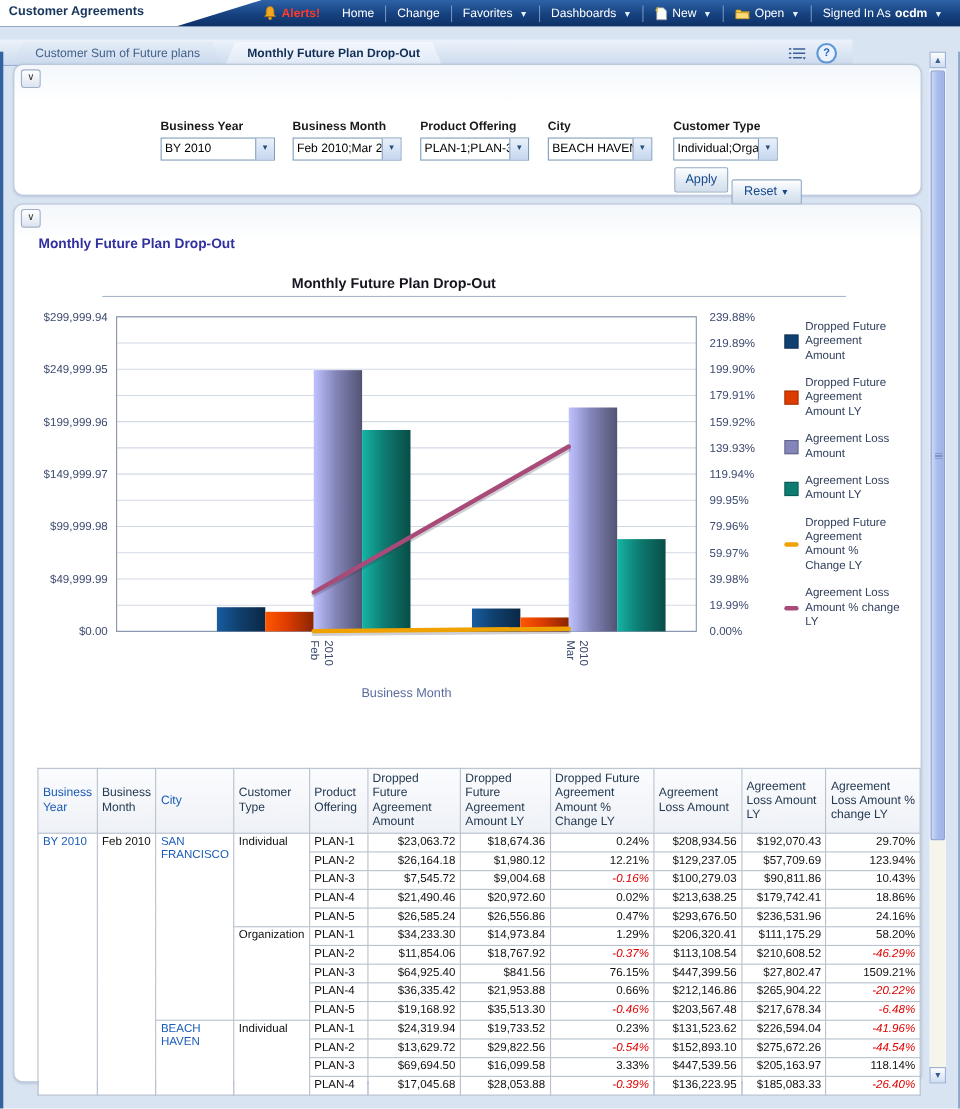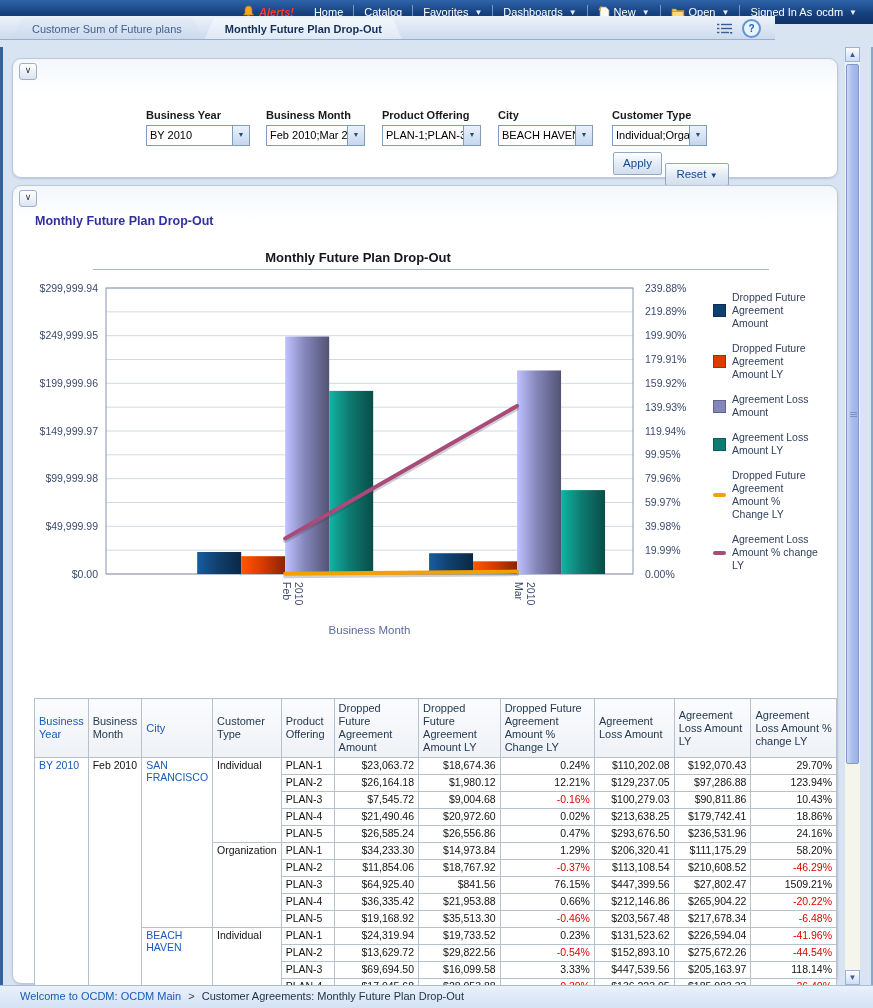--- a/index.html
+++ b/index.html
@@ -7,25 +7,25 @@
         font-family:"Liberation Sans","DejaVu Sans",sans-serif;background:#d9e4f2;}
   
   .topbar{position:absolute;left:0;top:0;width:873px;height:24px;
           background:linear-gradient(#2e63a8,#16417f 55%,#0e3166);}
   .brand-tab{position:absolute;left:0;top:0;width:238px;height:24px;background:#fff;
              clip-path:polygon(0 0,238px 0,160px 100%,0 100%);}
   .brand-tab span{display:block;padding:5px 0 0 8px;font-size:11.5px;font-weight:bold;color:#16355c;}
   .menu{position:absolute;right:6px;top:0;height:24px;display:flex;align-items:center;}
   .mi{display:flex;align-items:center;gap:4px;color:#fff;font-size:11px;padding:0 10px;height:15px;cursor:pointer;white-space:nowrap;}
   .sep{border-left:1px solid rgba(190,210,240,.55);}
-  .alerts{color:#ff3a2a;font-weight:bold;font-style:italic;}
+  .alerts{color:#ff3a2a;font-weight:bold;}
   .caret{font-size:8px;color:#e8eefb;margin-left:2px;}
-  .user{font-weight:normal;}
-  
-  .tabrow{position:absolute;left:0;top:16px;width:775px;height:23px;
+  .user{font-weight:bold;}
+  
+  .tabrow{position:absolute;left:0;top:36px;width:775px;height:23px;
           background:linear-gradient(#ecf2fa,#cddbee);border-bottom:1px solid #98afd0;}
   .tabs{position:absolute;left:12px;bottom:0;display:flex;align-items:flex-end;gap:3px;}
   .dashtab{position:relative;height:21px;padding:0 20px;display:flex;align-items:center;
            font-size:11px;color:#44618a;cursor:pointer;}
   .dashtab::before{content:'';position:absolute;inset:0;
            clip-path:polygon(9px 0,calc(100% - 9px) 0,100% 100%,0 100%);
            background:linear-gradient(#e3ecf7,#ccdaee);filter:drop-shadow(0 0 1px #93a9c8);z-index:0;}
   .dashtab span{position:relative;z-index:1;}
   .dashtab.active{color:#132f58;font-weight:bold;}
   .dashtab.active::before{background:linear-gradient(#f3f7fc,#dfe9f6);}
@@ -61,21 +61,21 @@
   .legend-item .sw{flex:0 0 auto;}
   .legend-item .lbl{font-size:10.5px;line-height:13px;color:#33425f;width:86px;}
   
   .grid-table{position:absolute;left:21px;top:512px;border-collapse:collapse;table-layout:fixed;}
   .grid-table th,.grid-table td{border:1px solid #b7c0cd;font-size:10.5px;padding:1px 4px;overflow:hidden;}
   .grid-table th{height:56px;font-weight:normal;color:#243a52;text-align:left;vertical-align:middle;
        background:linear-gradient(#fbfcfe,#eef1f6);font-size:11px;line-height:13px;}
   .grid-table td{height:14px;background:#fff;color:#111;vertical-align:top;white-space:nowrap;}
   .grid-table td.r{text-align:right;}
   .grid-table .link{color:#1a5bb8;}
-  .grid-table td.neg{color:#e00000;}
+  .grid-table td.neg{color:#e00000;font-style:italic;}
   
   .vscroll{position:absolute;left:845px;top:47px;width:15px;height:938px;background:#eef3fa;}
   .vs-btn{position:absolute;left:0;width:15px;height:15px;background:linear-gradient(#fdfeff,#cfddf1);
       border:1px solid #9db1d4;box-sizing:border-box;color:#3a5d96;font-size:8px;text-align:center;line-height:13px;cursor:pointer;}
   .vs-thumb{position:absolute;left:1px;width:13px;background:linear-gradient(90deg,#cdd9f6,#aabdec 45%,#9db2e6);
       border:1px solid #8396cc;border-radius:2px;box-sizing:border-box;cursor:grab;}
   .vs-grip{position:absolute;left:3px;top:50%;width:7px;height:5px;margin-top:-2px;
       background:repeating-linear-gradient(#7e92c8 0 1px,transparent 1px 2px);}
   .vs-track-bottom{position:absolute;left:0;width:15px;background:#f5f5ec;}
   
@@ -85,33 +85,36 @@
   .footer a{color:#1a5bb8;text-decoration:none;cursor:pointer;}
   .footer .cur{color:#1d2f45;}
   .footer .gt{color:#444;padding:0 4px;}
 </style>
 </head>
 <body>
 
 <div class="page">
 
   <div class="topbar">
+    <div class="brand-tab">
+      <span>Customer Agreements</span>
+    </div>
     <div class="menu">
       <div class="mi">
         <svg class="bell" width="13" height="14" viewBox="0 0 13 14">
           <path d="M6.5 1 C4 1 3 3 3 5.5 L3 8 L1.5 10 L11.5 10 L10 8 L10 5.5 C10 3 9 1 6.5 1 Z" fill="#f2a71e" stroke="#b97709" stroke-width=".6"></path>
           <circle cx="6.5" cy="11.6" r="1.4" fill="#f2a71e" stroke="#b97709" stroke-width=".5"></circle>
         </svg>
         <span class="alerts">Alerts!</span>
       </div>
       <div class="mi">
         <span>Home</span>
       </div>
       <div class="mi sep">
-        <span>Catalog</span>
+        <span>Change</span>
       </div>
       <div class="mi sep">
         <span>Favorites</span>
           <span class="caret">▼</span>
       </div>
       <div class="mi sep">
         <span>Dashboards</span>
           <span class="caret">▼</span>
       </div>
       <div class="mi sep">
@@ -339,31 +342,31 @@
         <tbody>
           <tr>
             <td rowspan="14" class="link" style="white-space: normal;">BY 2010</td>
             <td rowspan="14">Feb 2010</td>
             <td rowspan="10" class="link" style="white-space: normal;">SAN FRANCISCO</td>
             <td rowspan="5">Individual</td>
             <td>PLAN-1</td>
             <td class="r">$23,063.72</td>
             <td class="r">$18,674.36</td>
             <td class="r">0.24%</td>
-            <td class="r">$110,202.08</td>
+            <td class="r">$208,934.56</td>
             <td class="r">$192,070.43</td>
             <td class="r">29.70%</td>
           </tr>
           <tr>
             <td>PLAN-2</td>
             <td class="r">$26,164.18</td>
             <td class="r">$1,980.12</td>
             <td class="r">12.21%</td>
             <td class="r">$129,237.05</td>
-            <td class="r">$97,286.88</td>
+            <td class="r">$57,709.69</td>
             <td class="r">123.94%</td>
           </tr>
           <tr>
             <td>PLAN-3</td>
             <td class="r">$7,545.72</td>
             <td class="r">$9,004.68</td>
             <td class="r neg">-0.16%</td>
             <td class="r">$100,279.03</td>
             <td class="r">$90,811.86</td>
             <td class="r">10.43%</td>
@@ -476,21 +479,14 @@
 
   <div class="vscroll">
     <div class="vs-btn" style="top:0;">▲</div>
     <div class="vs-thumb" style="top:17px;height:700px;">
         <div class="vs-grip"></div>
       </div>
     <div class="vs-track-bottom" style="top:717px;height:206px;"></div>
     <div class="vs-btn" style="top:923px;">▼</div>
   </div>
 
-  <div class="footer">
-    <div class="crumbs">
-      <a>Welcome to OCDM: OCDM Main</a>
-      <span class="gt">&gt;</span>
-      <span class="cur">Customer Agreements: Monthly Future Plan Drop-Out</span>
-    </div>
-  </div>
 
 </div>
 
 </body></html>

